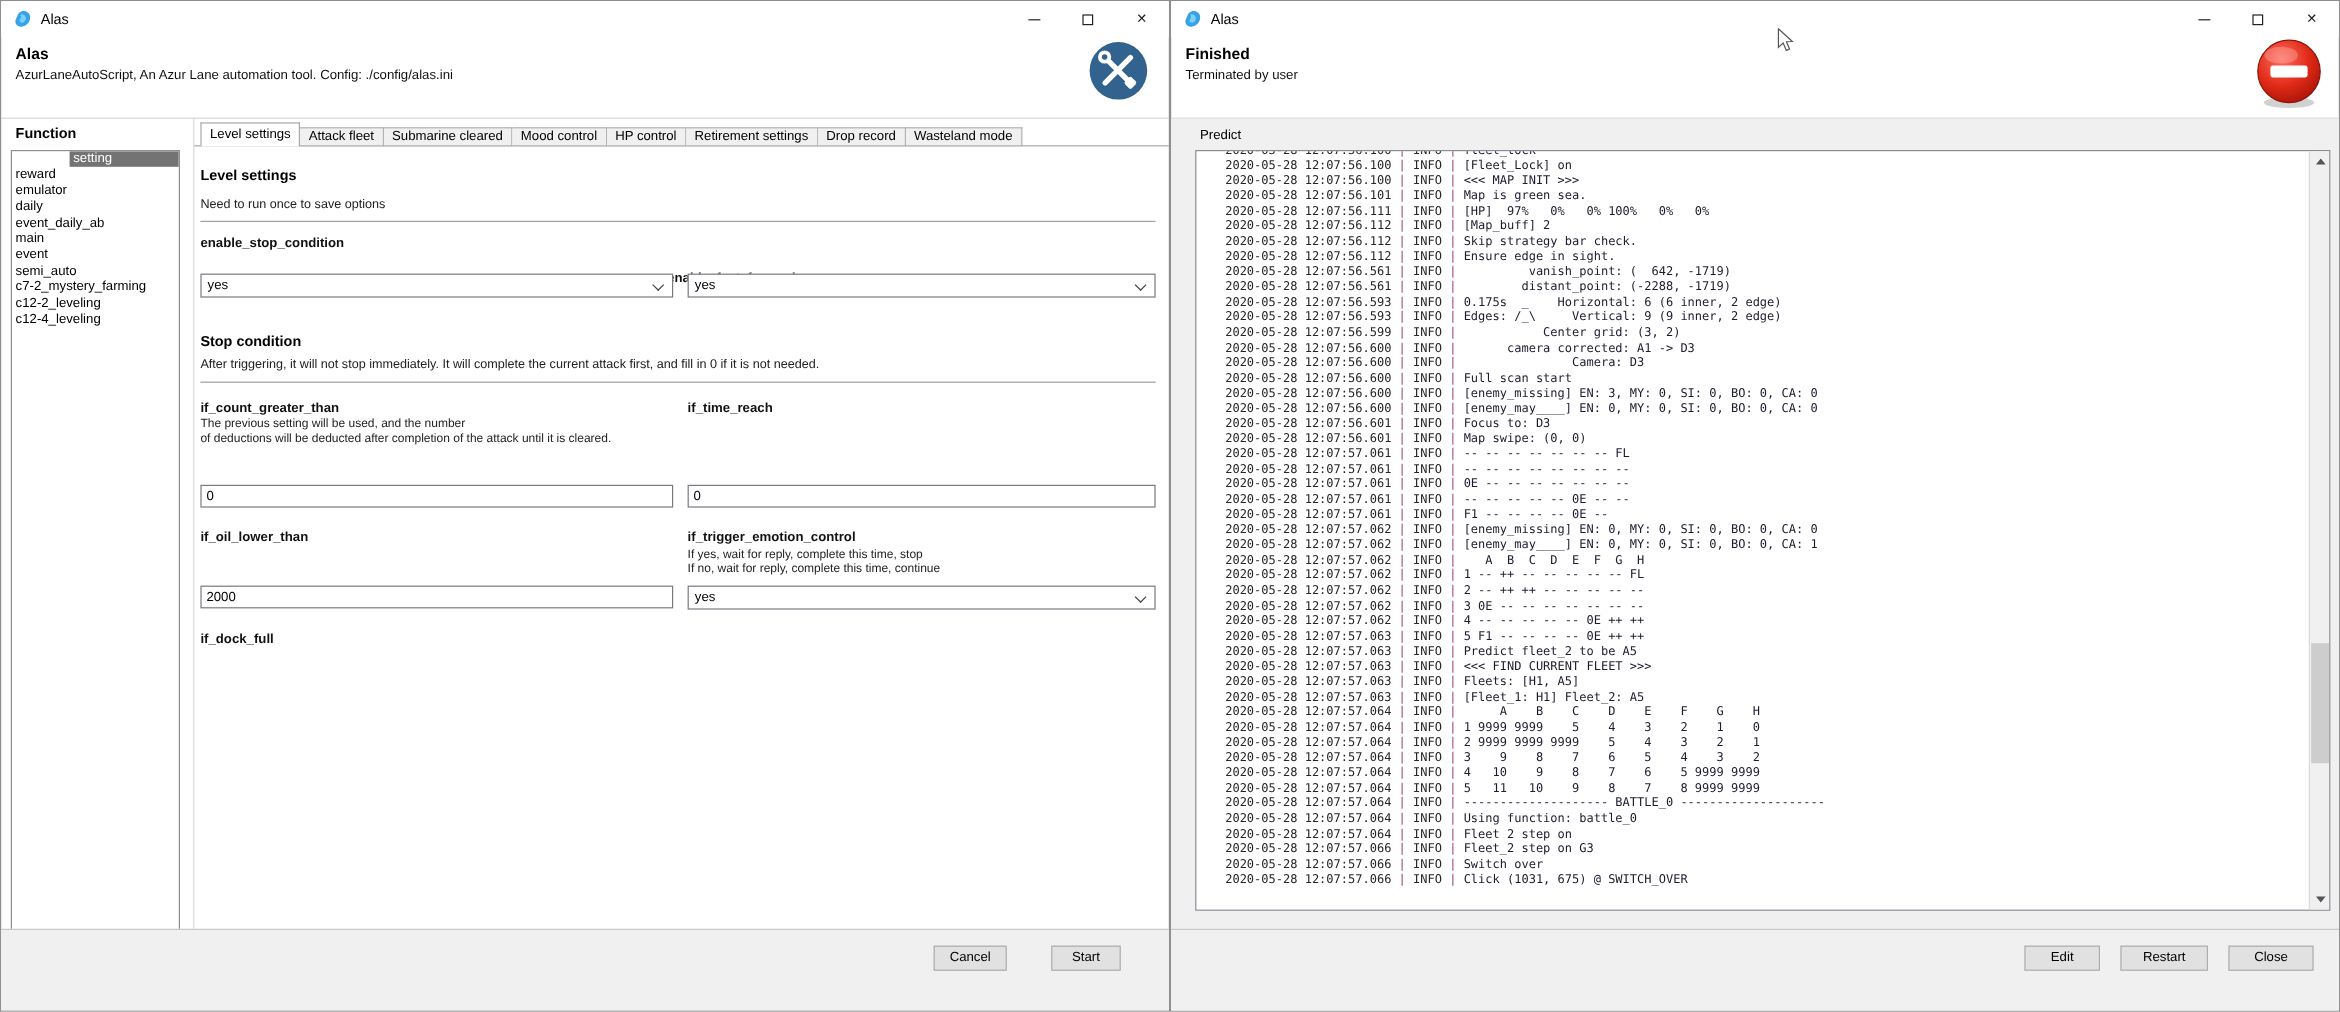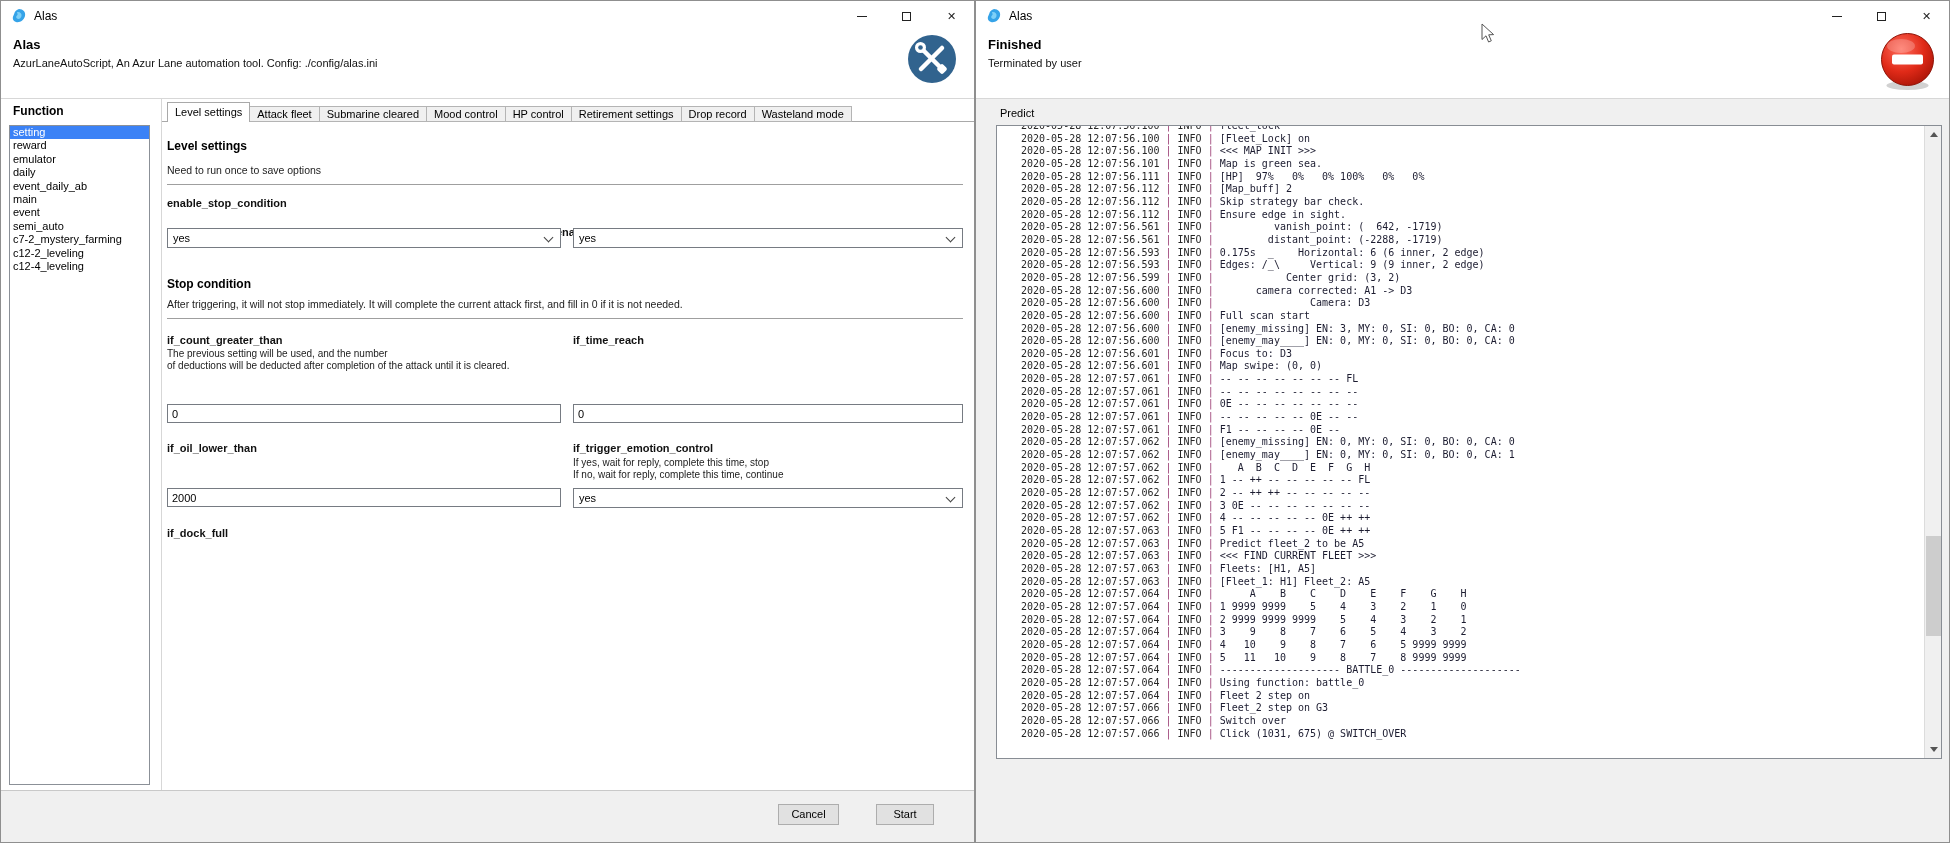--- a/index.html
+++ b/index.html
@@ -29,21 +29,21 @@
 
   .tools-badge { position:absolute; left:906px; top:33px; width:50px; height:50px; }
   .stop-badge  { position:absolute; left:903px; top:31px; width:57px; height:59px; }
 
   
   .fn-label { position:absolute; left:12px; top:103px; font-size:12px; font-weight:bold; color:#000; }
   .fn-list { position:absolute; left:8px; top:124px; width:141px; height:660px;
              background:#fff; border:1px solid #8b9097; overflow:hidden; }
   .list-item { height:13.4px; line-height:13.4px; font-size:11px; padding-left:3px; color:#000;
                white-space:nowrap; }
-  .list-item.selected { background:#3b82f6; color:#fff; }
+  .list-item.selected { background:#737373; color:#fff;margin-left:48px; }
   .v-divider { position:absolute; left:160px; top:97px; width:0; height:694px; border-left:1px solid #d7d7d7; }
 
   
   .tab-hairline { position:absolute; left:161px; right:0; top:120px; border-top:1px solid #a9a9a9; }
   .tab-strip { position:absolute; left:166px; top:101px; height:20px; display:flex; align-items:flex-end; z-index:2; }
   .tab { height:16px; line-height:15px; font-size:11px; padding:0 7px; background:#f0f0f0;
          border:1px solid #b4b4b4; border-left:none; color:#000; white-space:nowrap; }
   .tab:first-child { border-left:1px solid #b4b4b4; }
   .tab.active { height:20px; line-height:19px; background:#fff; border:1px solid #a9a9a9; border-bottom:none;
                 position:relative; z-index:3; }
@@ -55,21 +55,21 @@
   .f-label { position:absolute; font-size:11px; font-weight:bold; color:#111; }
   .f-desc { position:absolute; font-size:10px; line-height:11.5px; color:#222; white-space:pre-line; }
   .combo { position:absolute; height:20px; background:#fff; border:1px solid #767b82;
            font-size:11px; line-height:18px; padding-left:5px; color:#000; }
   .combo .chev { position:absolute; right:8px; top:5px; width:7px; height:7px;
                  border-left:1px solid #444; border-bottom:1px solid #444; transform:rotate(-45deg); }
   .tinput { position:absolute; height:19px; background:#fff; border:1px solid #767b82;
             font-size:11px; padding-left:4px; color:#000; font-family:"Liberation Sans","DejaVu Sans",sans-serif; }
 
   
-  .footer { position:absolute; left:0; right:0; bottom:0; height:52px; background:#f0f0f0;
+  .footer { position:absolute; left:0; right:0; bottom:0; height:68px; background:#f0f0f0;
             border-top:1px solid #c9c9c9; }
   .btn { position:absolute; top:13px; height:21px; background:#e1e1e1; border:1px solid #adadad;
          font-size:11px; color:#000; text-align:center; line-height:19px; }
 
   
   .right-pane { position:absolute; left:0; right:0; top:98px; bottom:0; background:#f0f0f0; }
   .status-label { position:absolute; left:24px; top:8px; font-size:11px; color:#000; }
   .log-box { position:absolute; left:20px; top:26px; width:946px; height:634px;
              background:#fff; border:1px solid #888d94; overflow:hidden; }
   .log-content { position:absolute; left:24px; top:-6px; right:18px;
@@ -257,20 +257,25 @@
               <span class="tri-up"></span>
             </div>
           <div class="sb-thumb"></div>
           <div class="sb-arrow sb-down">
               <span class="tri-down"></span>
             </div>
         </div>
       </div>
     </div>
 
+    <div class="footer">
+      <button class="btn" style="left:711px; width:63px;">Edit</button>
+      <button class="btn" style="left:791px; width:73px;">Restart</button>
+      <button class="btn" style="left:881px; width:71px;">Close</button>
+    </div>
 
     <span class="cursor">
       <svg width="14" height="21" viewBox="0 0 14 21">
         <path d="M1,1 L1,16.5 L5,12.8 L7.6,19 L10.3,17.8 L7.7,11.8 L12.6,11.6 Z" fill="#ffffff" stroke="#555555" stroke-width="1"></path>
       </svg>
     </span>
   </div>
 
 </div>
 

